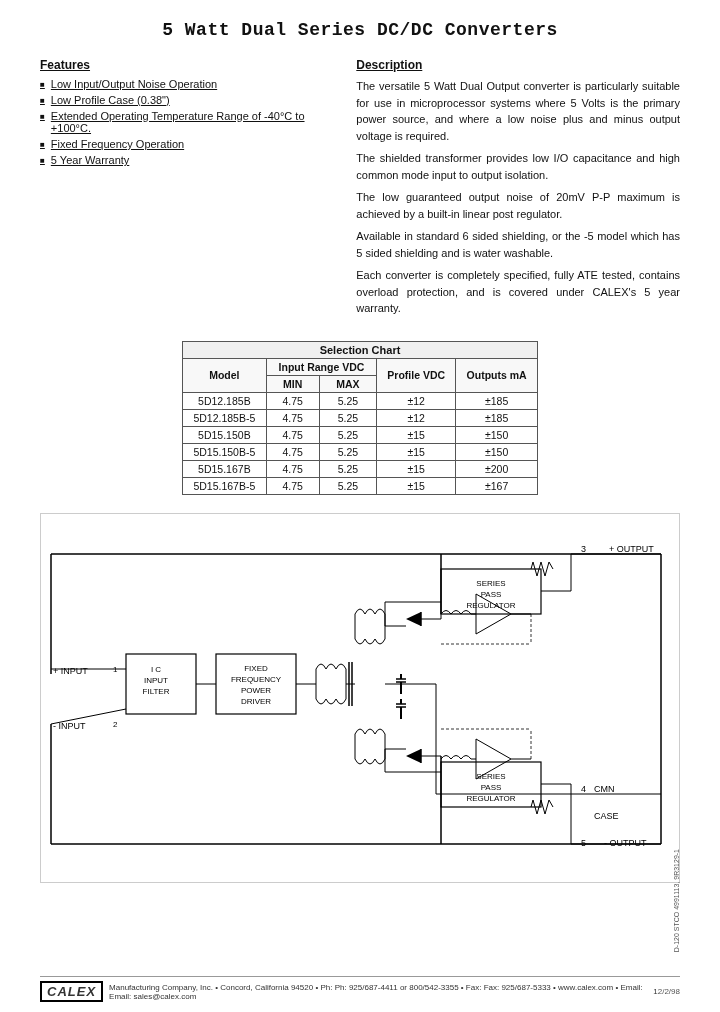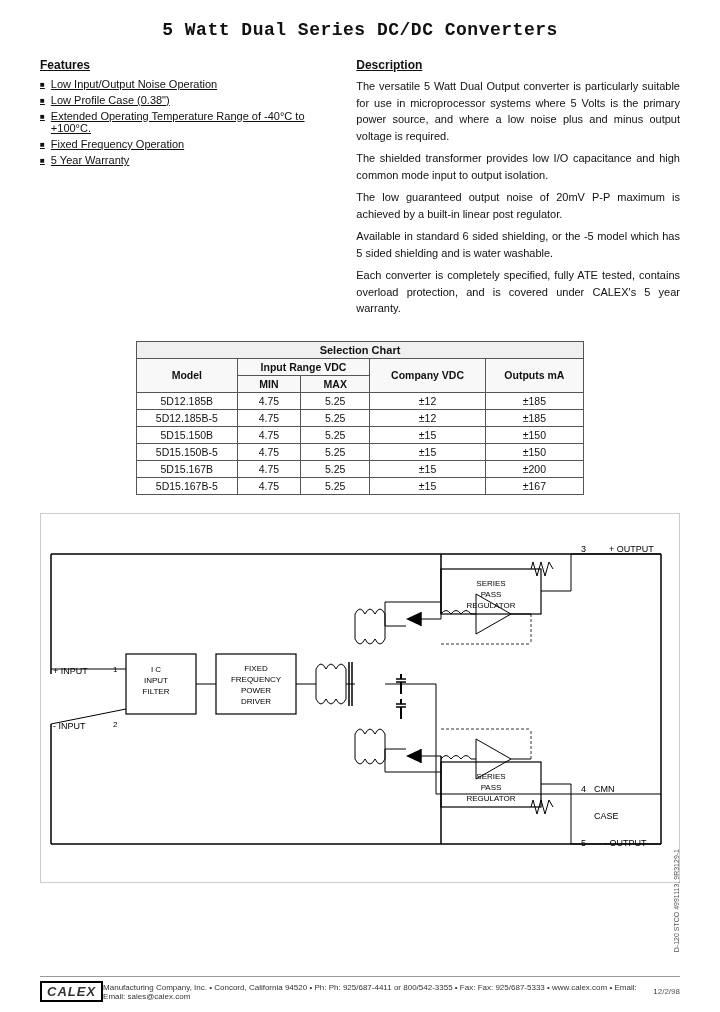--- a/index.html
+++ b/index.html
@@ -62,21 +62,21 @@
       line-height: 1.5;
       margin-bottom: 6px;
       text-align: justify;
     }
     
     .selection-chart-wrap {
       margin: 10px 0 18px 0;
     }
     .selection-chart-wrap table {
       border-collapse: collapse;
-      width: 448px;
+      width: 356px;
       margin: 10px auto;
       font-size: 10.5px;
     }
     .selection-chart-wrap table th,
     .selection-chart-wrap table td {
       border: 1px solid #555;
       padding: 2px 6px;
       text-align: center;
     }
     .selection-chart-wrap .chart-title {
@@ -179,21 +179,21 @@
 
   <div class="selection-chart-wrap">
     <table>
       <thead>
         <tr>
           <th class="chart-title" colspan="5">Selection Chart</th>
         </tr>
         <tr class="subheader">
           <th rowspan="2">Model</th>
           <th colspan="2">Input Range VDC</th>
-          <th rowspan="2">Company VDC</th>
+          <th rowspan="2">Profile VDC</th>
           <th rowspan="2">Outputs mA</th>
         </tr>
         <tr class="subheader">
           <th>MIN</th>
           <th>MAX</th>
         </tr>
       </thead>
       <tbody>
         <tr>
           <td>5D12.185B</td>
@@ -376,21 +376,21 @@
         <line x1="355" y1="193" x2="365" y2="193" stroke="#000" stroke-width="1.5"></line>
         <line x1="360" y1="193" x2="360" y2="205" stroke="#000" stroke-width="2"></line>
 
       </svg>
     </div>
   </div>
 
   <div class="doc-id">D-120  STCO 4991113, 9R3129-1</div>
 
   <div class="footer">
-    <div style="display:flex; align-items:center; ">
+    <div style="display:flex; align-items:center; gap:6px;">
       <div class="footer-logo">CALEX</div>
       <span>
         <span>Manufacturing Company, Inc.</span> •
         <span>Concord, California 94520</span> •
         Ph: <span>Ph: 925/687-4411 or 800/542-3355</span> •
         Fax: <span>Fax: 925/687-5333</span> •
         <span>www.calex.com</span> •
         Email: <span>Email: sales@calex.com</span>
       </span>
     </div>

